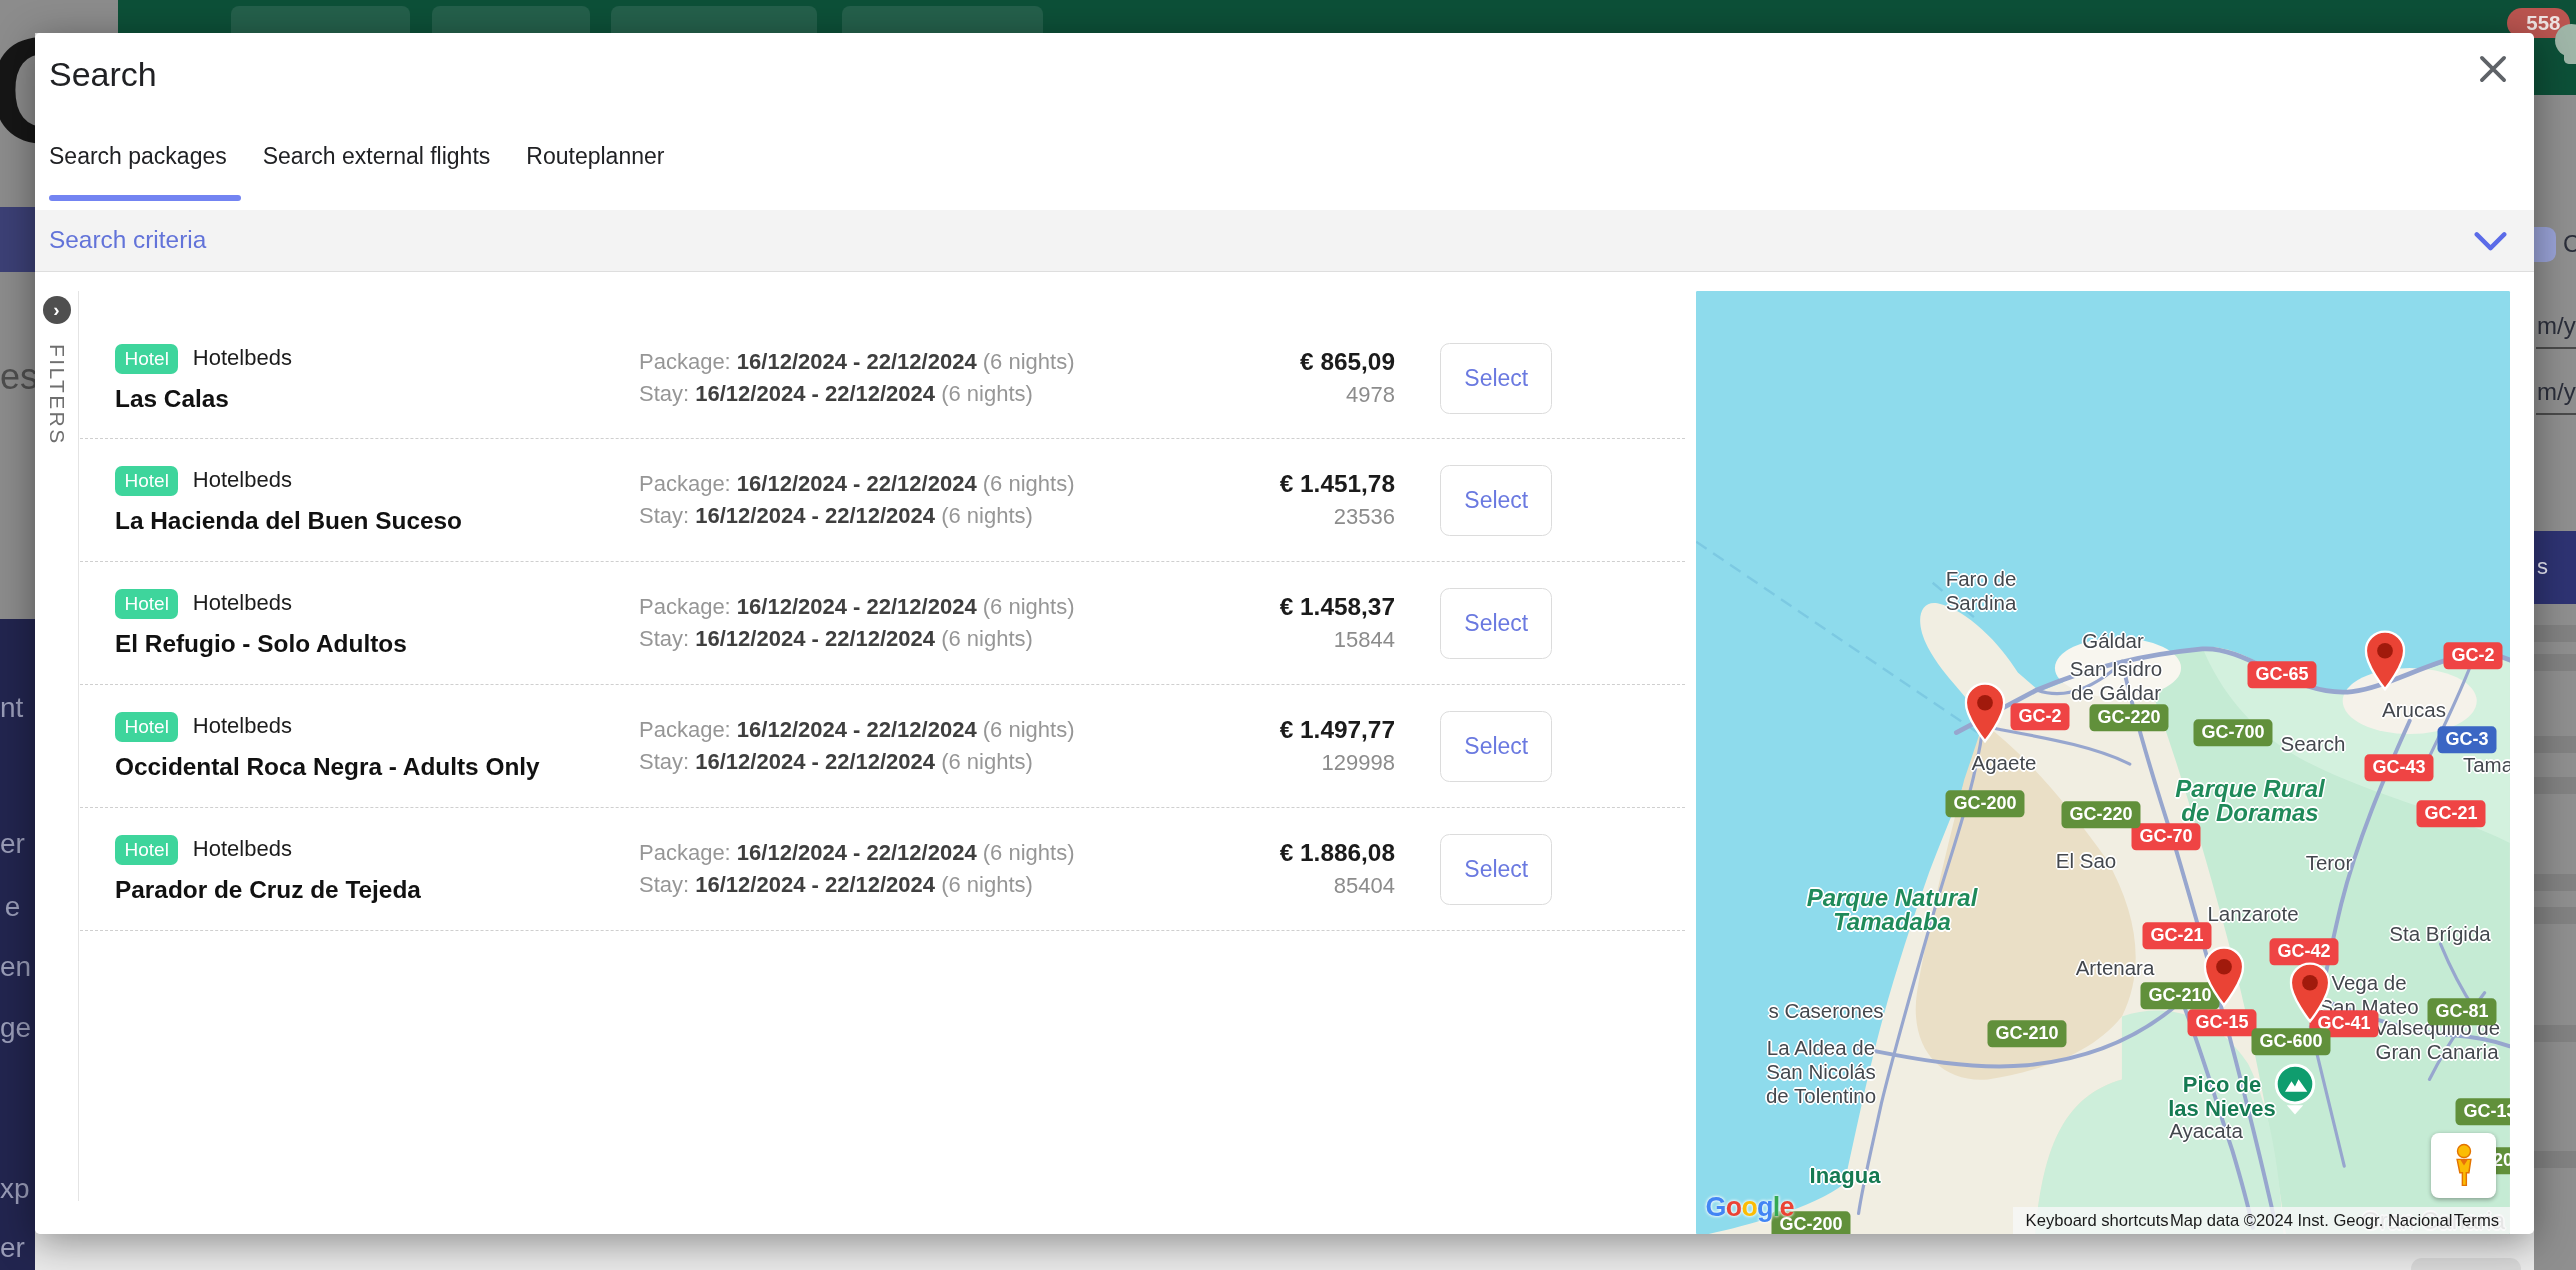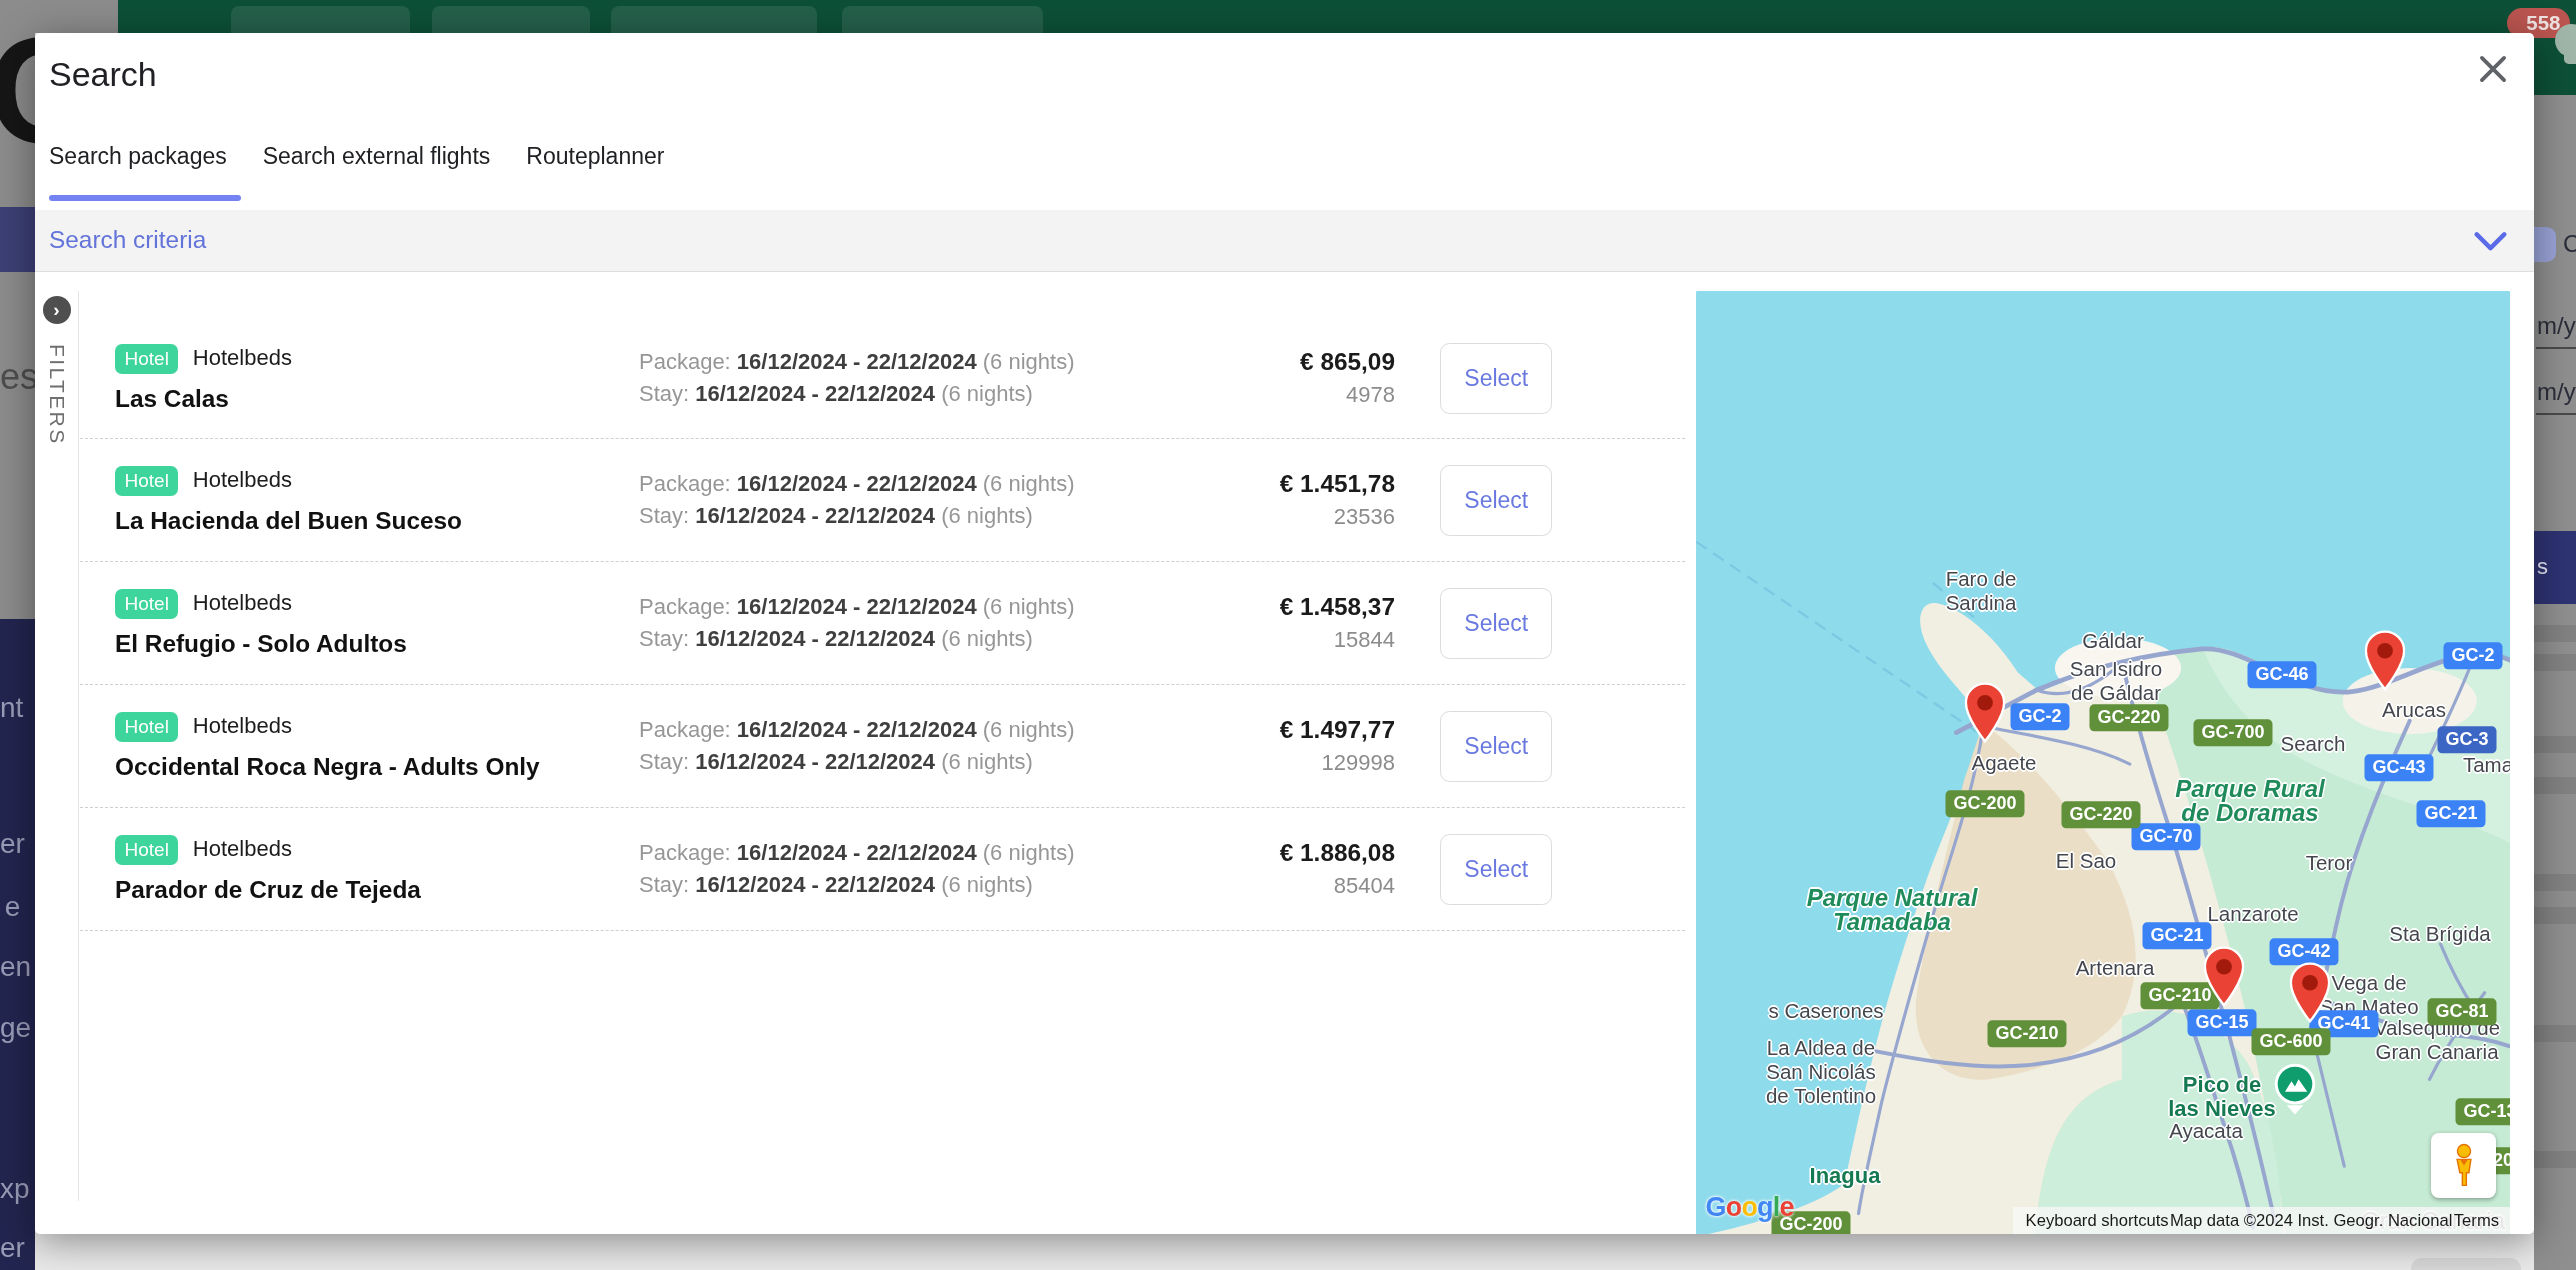--- a/index.html
+++ b/index.html
@@ -73,21 +73,21 @@
   .map{position:absolute;left:1661px;top:258px;width:814px;height:943px;overflow:hidden;background:#8edbec;border-radius:1.6px;}
   .map svg.terrain{position:absolute;left:0;top:0;}
   .mlabel{position:absolute;transform:translate(-50%,-50%);font-size:20.5px;line-height:24px;color:#43474d;
           font-weight:500;text-align:center;white-space:nowrap;
           text-shadow:1.6px 0 0 #fff,-1.6px 0 0 #fff,0 1.6px 0 #fff,0 -1.6px 0 #fff,0.8px 0.8px 0 #fff,-0.8px -0.8px 0 #fff,0.8px -0.8px 0 #fff,-0.8px 0.8px 0 #fff;}
   .mlabel.park{font-style:italic;color:#1f8a5a;font-size:24px;font-weight:600;}
   .mlabel.peak{color:#157a52;font-weight:600;font-size:22px;}
   .mlabel.faint{color:rgba(95,95,95,.6);font-size:24px;font-weight:400;}
   .mbadge{position:absolute;transform:translate(-50%,-50%);font-size:18px;font-weight:bold;color:#fff;
           padding:3.2px 8px;border-radius:4.7px;white-space:nowrap;}
-  .mbadge.red{background:#3b82f6;}
+  .mbadge.red{background:#ef4444;}
   .mbadge.green{background:#61903b;}
   .mbadge.blue{background:#3b66c4;}
   .marker{position:absolute;transform:translate(-50%,-100%);width:41px;height:62px;}
   .peak-icon{position:absolute;transform:translate(-50%,-58%);}
   .pegman{position:absolute;left:735px;top:842px;width:65px;height:65px;background:#fff;border-radius:8px;
           box-shadow:0 1.6px 4.7px rgba(0,0,0,.3);border:none;cursor:pointer;display:flex;align-items:center;justify-content:center;}
   .attrib{position:absolute;left:317px;right:0;bottom:0;height:27px;background:rgba(247,247,247,.8);
           display:flex;align-items:center;justify-content:space-between;font-size:16.6px;color:#1a1a1a;
           padding:0 11px 0 12.6px;box-sizing:border-box;}
   .attrib span{cursor:pointer;}
@@ -388,21 +388,21 @@
           <div>Pico de</div>
           <div>las Nieves</div>
         </div>
         <div class="mlabel peak" style="left: 149px; top: 885px;">
           <div>Inagua</div>
         </div>
         <div class="mlabel faint" style="left: 737px; top: 930px;">
           <div>Gran Canaria</div>
         </div>
         <div class="mbadge red" style="left: 344px; top: 426px;">GC-2</div>
-        <div class="mbadge red" style="left: 586px; top: 384px;">GC-46</div>
+        <div class="mbadge red" style="left: 586px; top: 384px;">GC-65</div>
         <div class="mbadge red" style="left: 777px; top: 365px;">GC-2</div>
         <div class="mbadge red" style="left: 703px; top: 477px;">GC-43</div>
         <div class="mbadge red" style="left: 755px; top: 523px;">GC-21</div>
         <div class="mbadge red" style="left: 470px; top: 546px;">GC-70</div>
         <div class="mbadge red" style="left: 481px; top: 645px;">GC-21</div>
         <div class="mbadge red" style="left: 608px; top: 661px;">GC-42</div>
         <div class="mbadge red" style="left: 526px; top: 732px;">GC-15</div>
         <div class="mbadge red" style="left: 648px; top: 733px;">GC-41</div>
         <div class="mbadge green" style="left: 433px; top: 427px;">GC-220</div>
         <div class="mbadge green" style="left: 537px; top: 442px;">GC-700</div>

